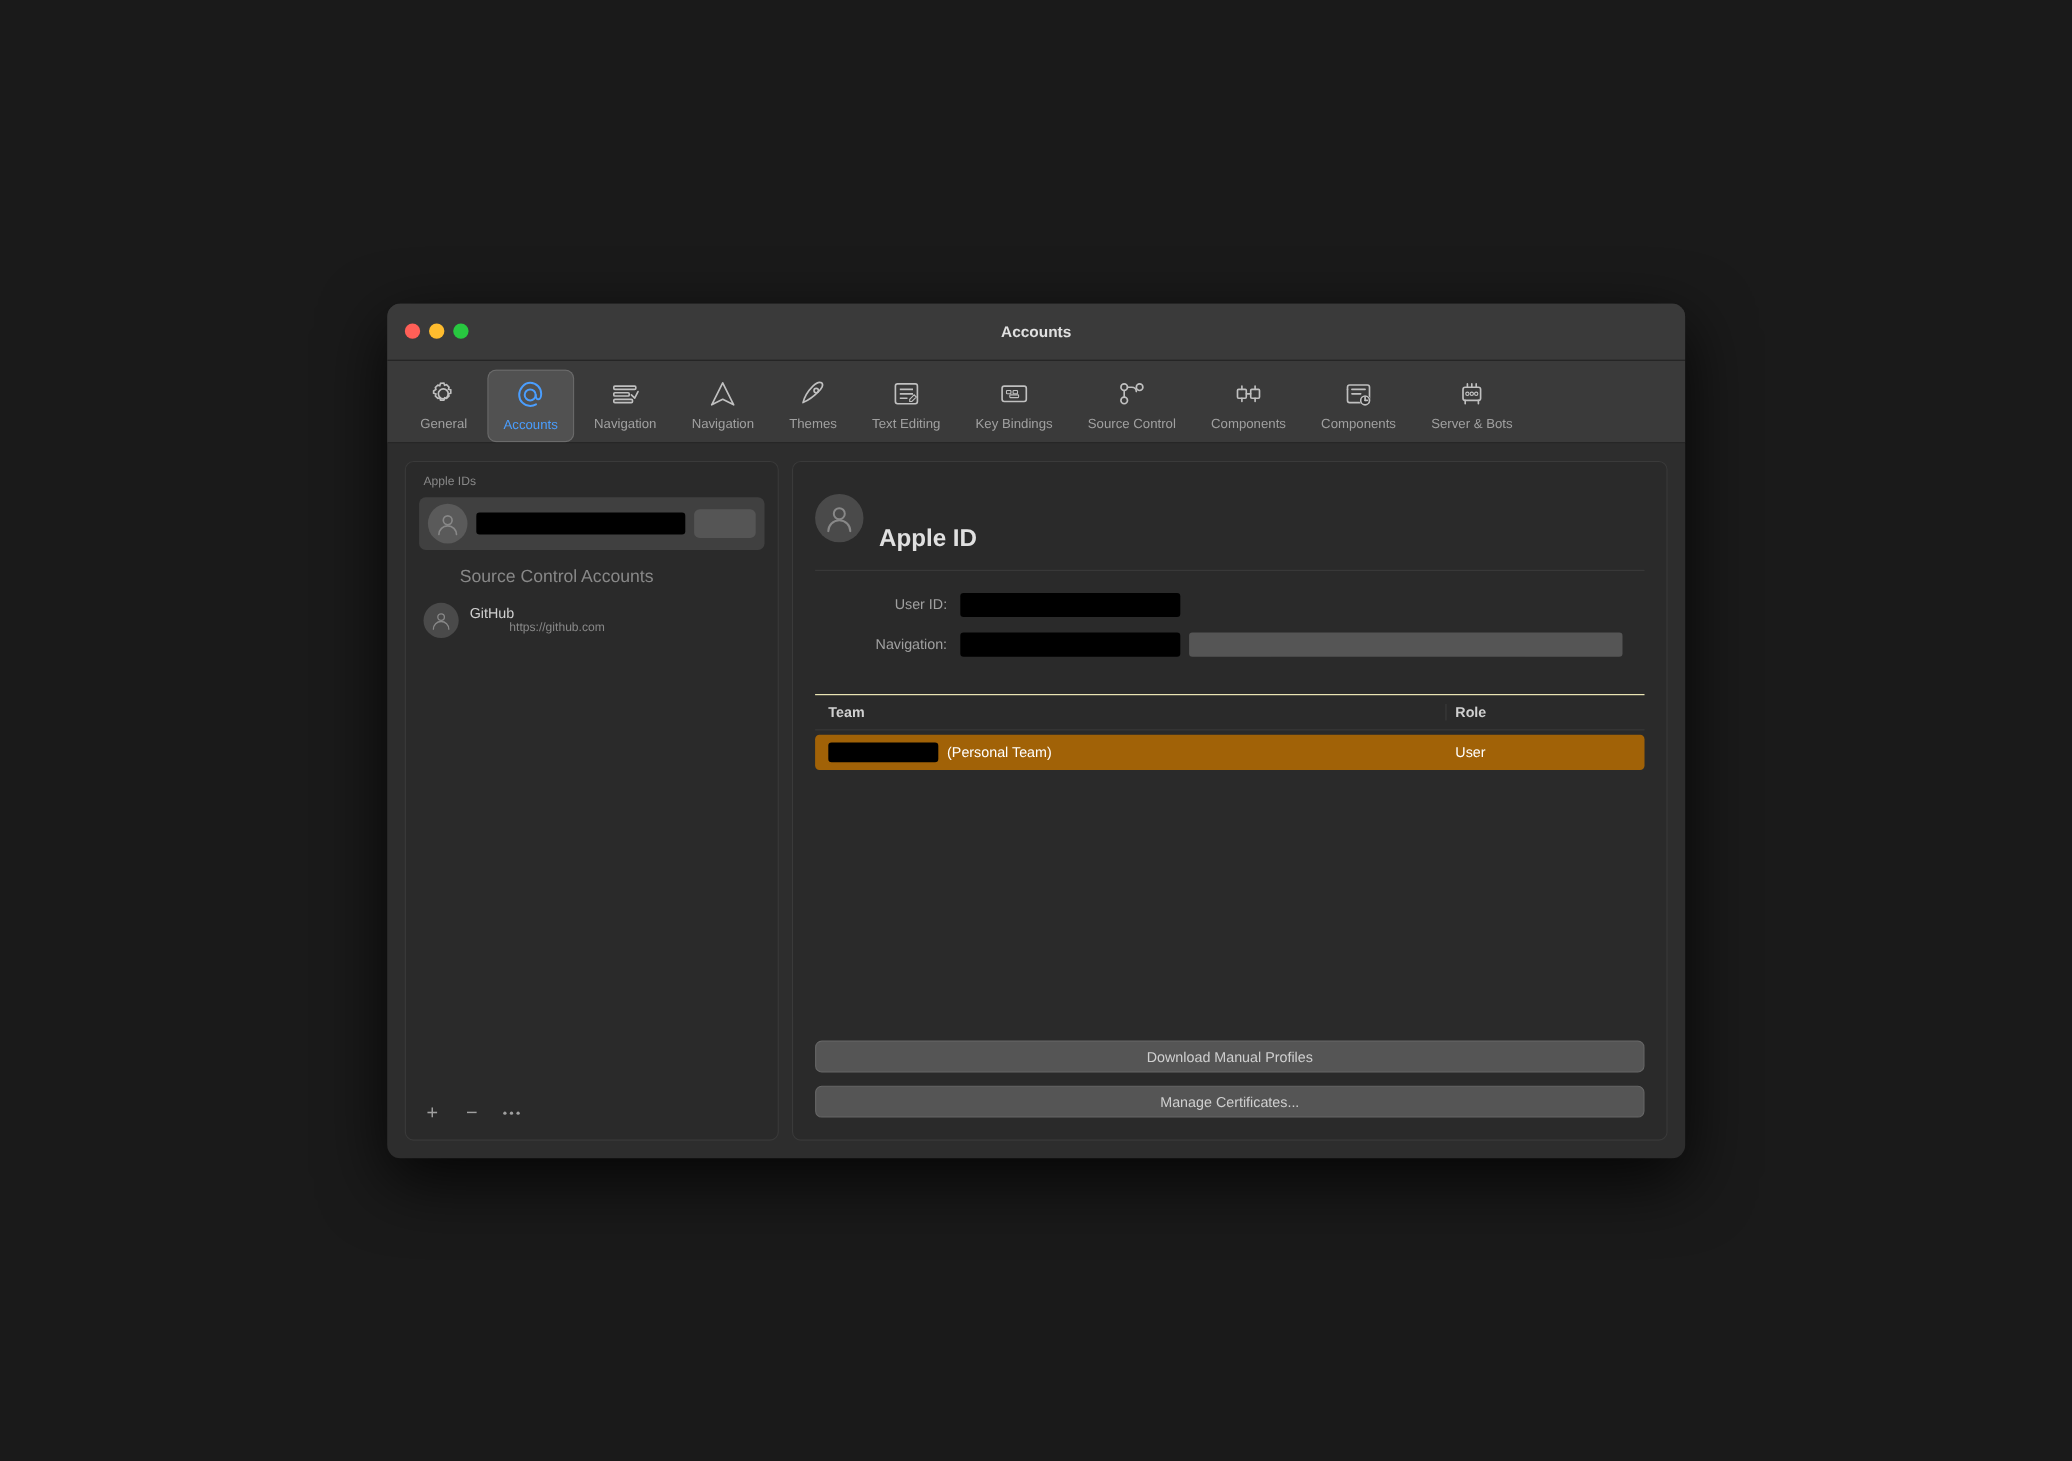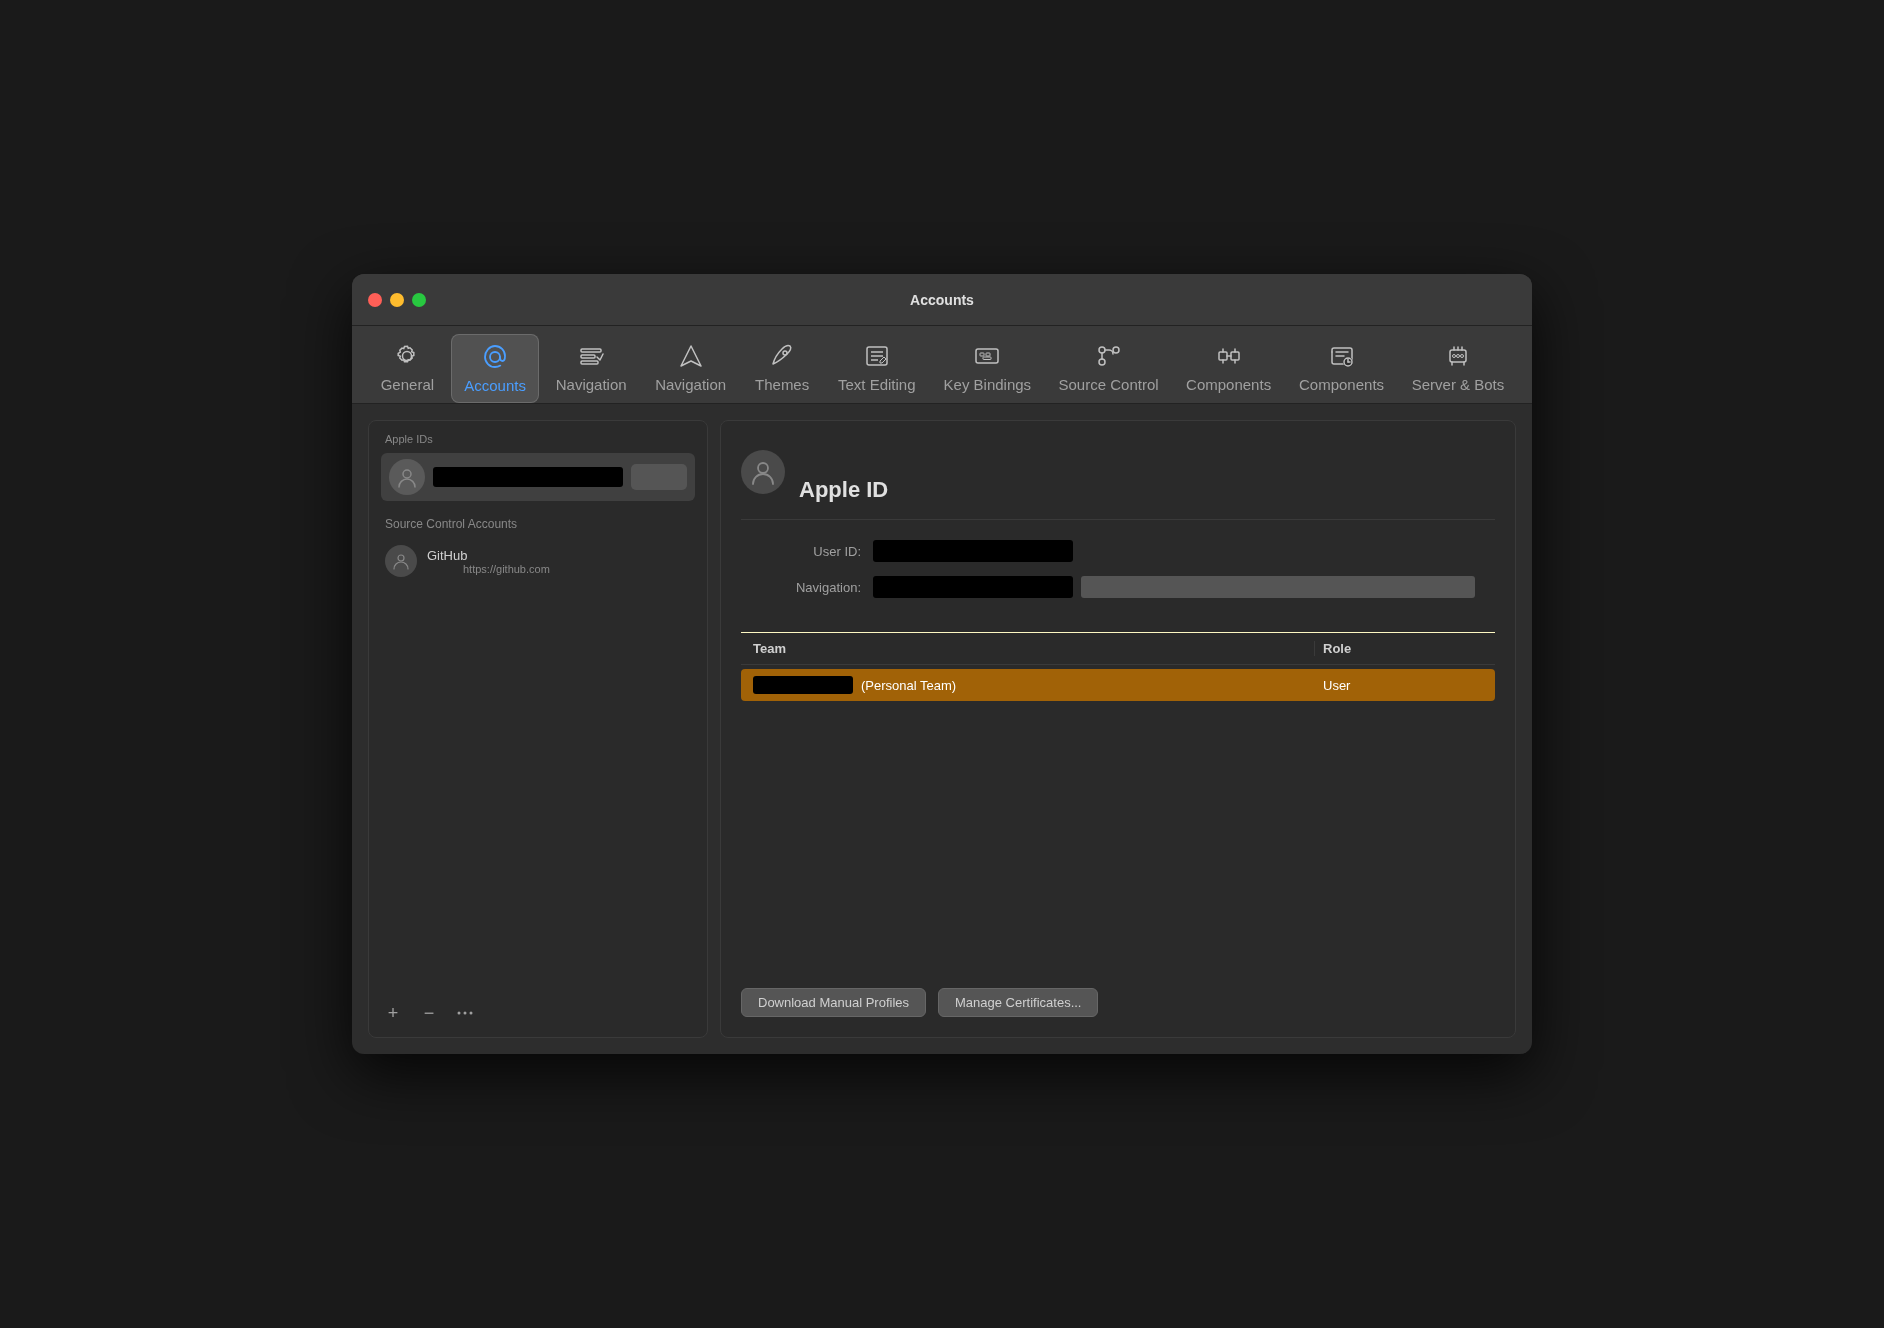--- a/index.html
+++ b/index.html
@@ -75,21 +75,21 @@
       display: flex;
       align-items: center;
       justify-content: center;
       color: #c0c0c0;
       font-size: 20px;
     }
     .toolbar-item.active .toolbar-icon {
       color: #4a9eff;
     }
     .toolbar-label {
-      font-size: 15px;
+      font-size: 12px;
       color: #a0a0a0;
       white-space: nowrap;
     }
     .toolbar-item.active .toolbar-label {
       color: #4a9eff;
     }
     .content {
       display: flex;
       padding: 16px;
       gap: 12px;
@@ -137,24 +137,25 @@
       background: #000;
       border-radius: 3px;
     }
     .redacted-btn {
       width: 56px;
       height: 26px;
       background: #555;
       border-radius: 5px;
     }
     .source-control-label {
-      font-size: 12px;
+      font-size: 16px;
       color: #888;
       margin-bottom: 8px;
       padding-left: 4px;
+      margin-left: 33px;
     }
     .github-row {
       display: flex;
       align-items: center;
       gap: 10px;
       padding: 6px 4px;
     }
     .github-avatar {
       width: 32px;
       height: 32px;
@@ -305,20 +306,21 @@
     .team-role {
       width: 160px;
       color: #fff;
       font-size: 13px;
     }
     .buttons-row {
       display: flex;
       gap: 12px;
       margin-top: auto;
       padding-top: 16px;
+      flex-direction: column;
     }
     .action-btn {
       background: #555;
       color: #d0d0d0;
       border: 1px solid #666;
       border-radius: 6px;
       padding: 6px 16px;
       font-size: 13px;
       cursor: pointer;
     }

